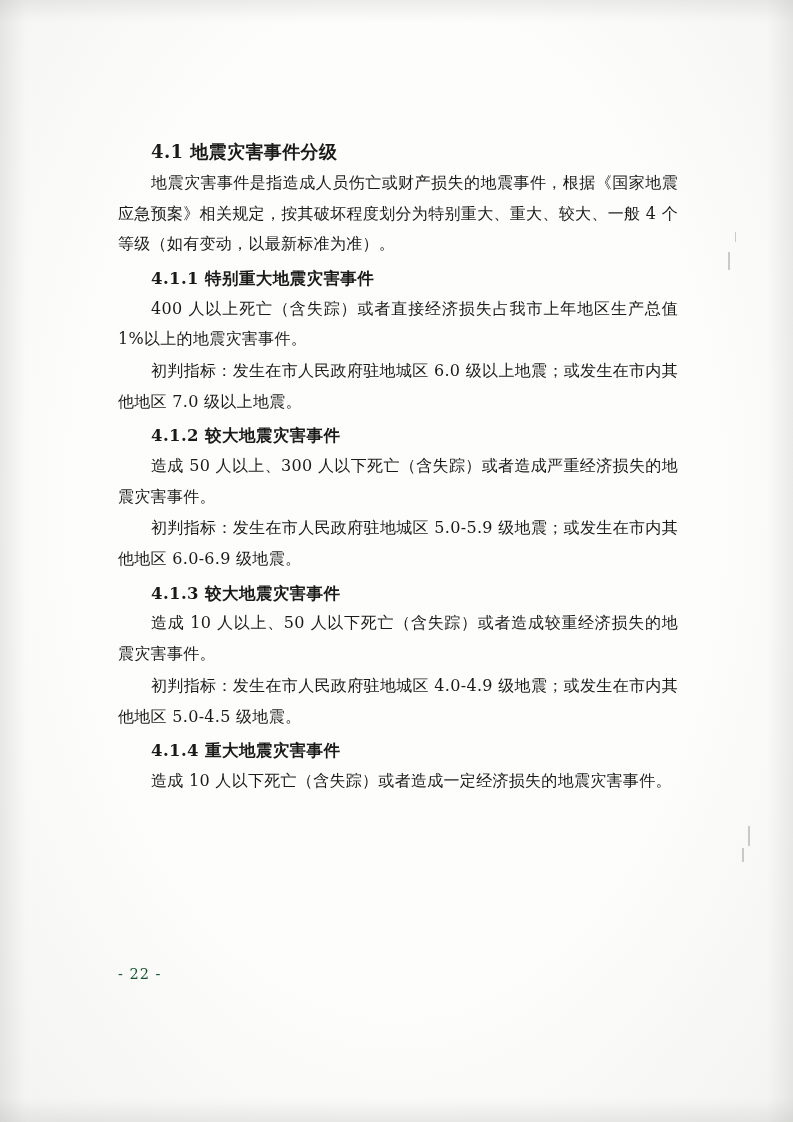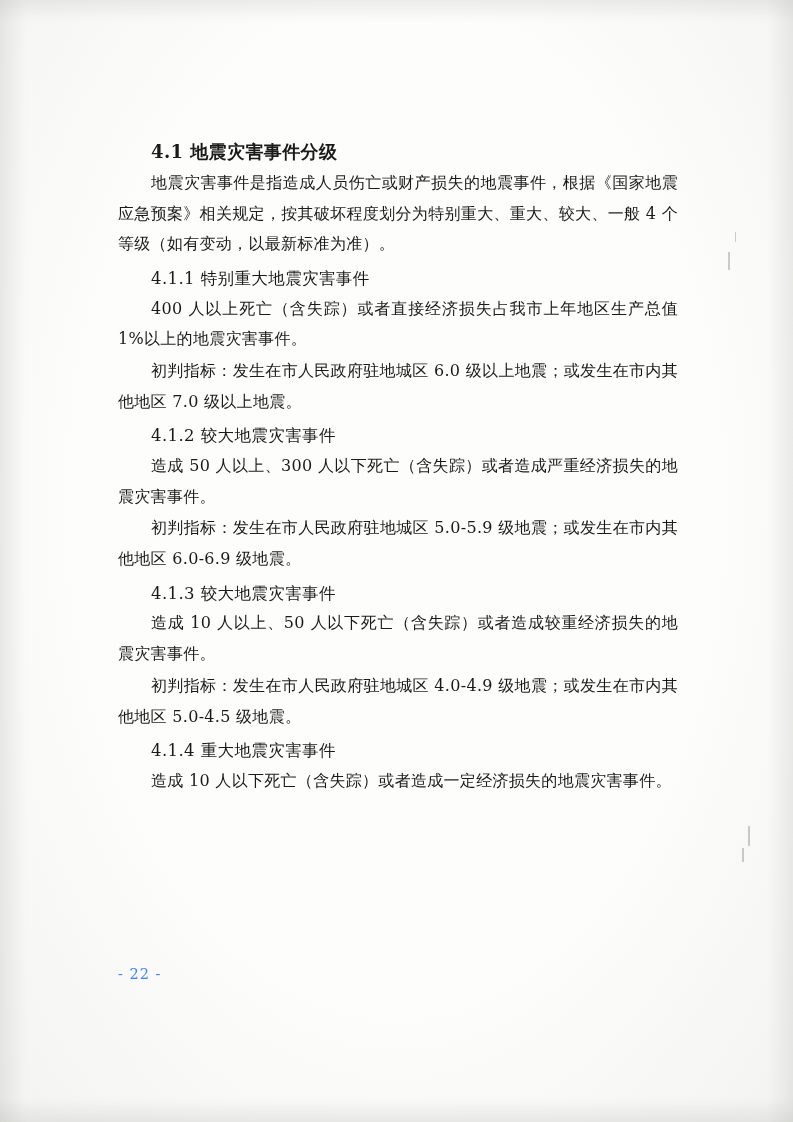--- a/index.html
+++ b/index.html
@@ -37,21 +37,21 @@
   }
   .heading {
     font-weight: bold;
     font-size: 18px;
     line-height: 1.55;
     letter-spacing: 0.4px;
     margin: 0 0 2px 0;
     text-indent: 33px;
   }
   .heading-sub {
-    font-weight: normal;
+    font-weight: bold;
     font-size: 16.5px;
     line-height: 1.55;
     letter-spacing: 0.4px;
     margin: 0 0 2px 0;
     text-indent: 33px;
   }
   .para {
     font-size: 16px;
     line-height: 1.92;
     letter-spacing: 0.3px;
@@ -65,21 +65,21 @@
   }
   .block-tight {
     margin-bottom: 4px;
   }
   .footer {
     position: absolute;
     left: 118px;
     top: 966px;
     font-size: 14.5px;
     letter-spacing: 1px;
-    color: #3b82f6;
+    color: #14532d;
   }
   
   .artifact {
     position: absolute;
     background: #b9b9b4;
     opacity: 0.75;
   }
   .artifact.a1 { left: 735px; top: 232px; width: 1px; height: 10px; }
   .artifact.a2 { left: 728px; top: 252px; width: 2px; height: 18px; }
   .artifact.a3 { left: 748px; top: 826px; width: 2px; height: 20px; }

